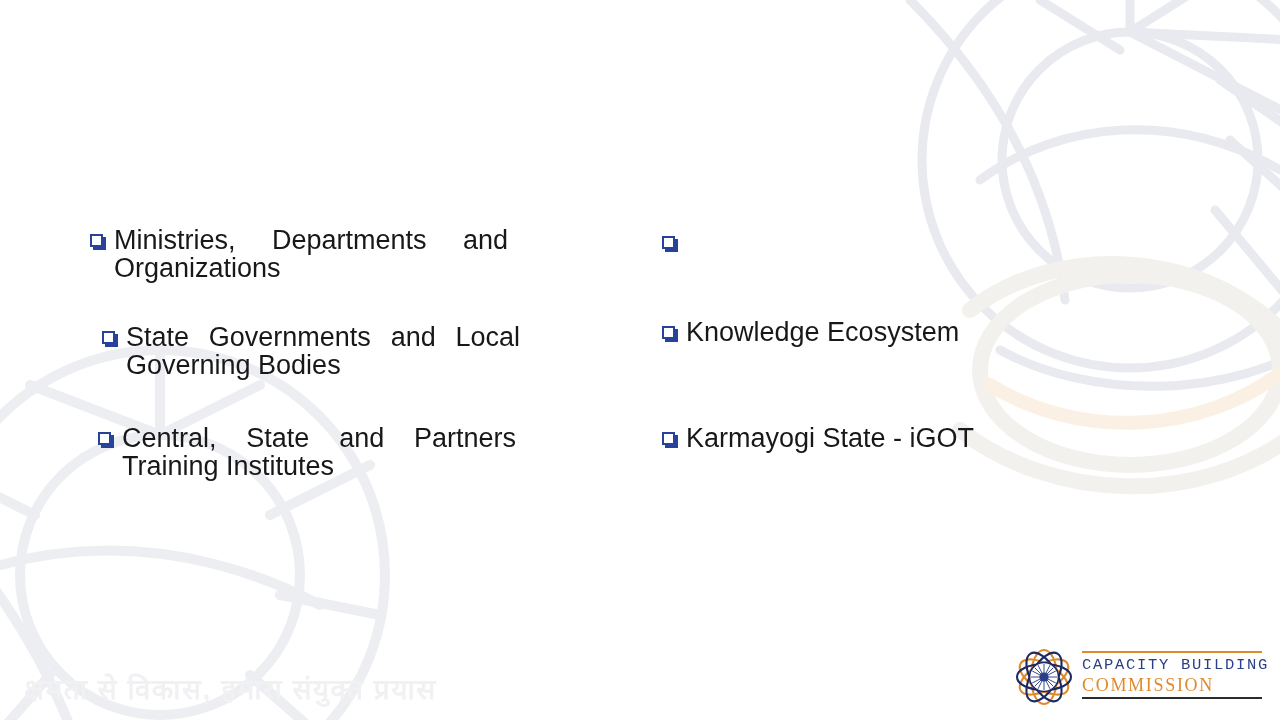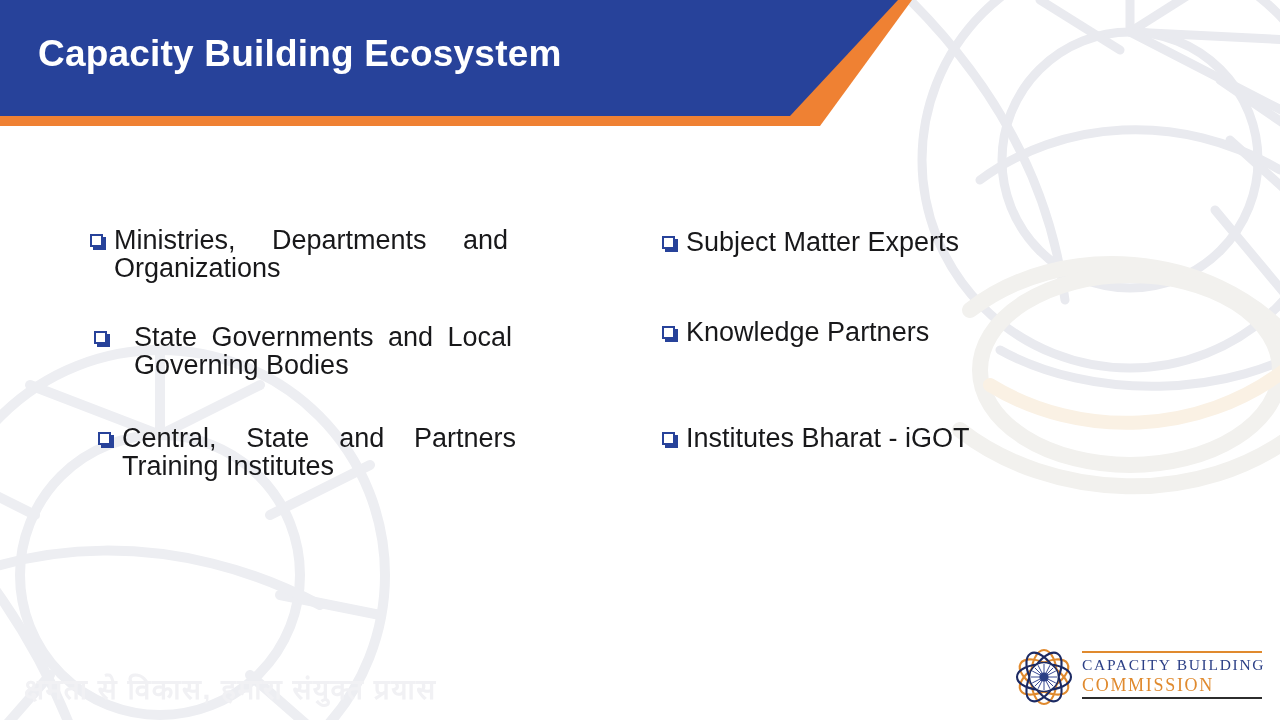--- a/index.html
+++ b/index.html
@@ -117,21 +117,21 @@
   .bullet-text {
     font-size: 27px;
     line-height: 28px;
     color: #18181a;
     font-weight: 400;
   }
   .just { text-align: justify; text-align-last: left; }
 
   
   .lb1 { top: 14px;  left: 0;  width: 418px; }
-  .lb2 { top: 111px; left: 4px;  width: 418px; gap: 16px; }
+  .lb2 { top: 111px; left: 12px;  width: 418px; }
   .lb3 { top: 212px; left: 8px; width: 418px; }
 
   
   .rb1 { top: 16px;  left: 0; width: 380px; }
   .rb2 { top: 106px; left: 0; width: 380px; }
   .rb3 { top: 212px; left: 0; width: 380px; }
 
   
   .tagline {
     position: absolute;
@@ -179,21 +179,21 @@
     left: 0;
     bottom: 7px;
     width: 180px;
     height: 2px;
     background: #2c2c2c;
   }
   .logo-line1 {
     position: absolute;
     left: 0;
     top: 10px;
-    font-family: Liberation Serif, serif;
+    font-family: Liberation Mono, monospace;
     font-size: 15.5px;
     letter-spacing: 1.7px;
     color: #2b3f86;
     white-space: nowrap;
   }
   .logo-line2 {
     position: absolute;
     left: 0;
     top: 29px;
     font-family: "Liberation Serif", "DejaVu Serif", serif;
@@ -258,25 +258,20 @@
         <path d="M30 130 C 120 60, 270 70, 350 160"></path>
         <path d="M20 250 C 110 320, 260 330, 360 250"></path>
         <ellipse cx="190" cy="190" rx="150" ry="95"></ellipse>
       </g>
       <g stroke="#faf1e4" stroke-width="14" fill="none" stroke-linecap="round">
         <path d="M50 205 C 140 260, 260 255, 345 190"></path>
       </g>
     </svg>
   </div>
 
-  <div class="header-wrap">
-    <div class="header-orange"></div>
-    <div class="header-blue"></div>
-    <div class="header-title">Capacity Building Ecosystem</div>
-  </div>
 
   <div class="content">
 
     <div class="col col-left">
 
       <div class="bullet-row lb1">
         <span class="bullet-box"></span>
         <span class="bullet-text just">Ministries, Departments and Organizations</span>
       </div>
 
@@ -289,31 +284,30 @@
         <span class="bullet-box"></span>
         <span class="bullet-text just">Central, State and Partners Training Institutes</span>
       </div>
 
     </div>
 
     <div class="col col-right">
 
       <div class="bullet-row rb1">
         <span class="bullet-box"></span>
-        <span class="bullet-text">Subject Matter Experts</span>
       </div>
 
       <div class="bullet-row rb2">
         <span class="bullet-box"></span>
-        <span class="bullet-text">Knowledge Partners</span>
+        <span class="bullet-text">Knowledge Ecosystem</span>
       </div>
 
       <div class="bullet-row rb3">
         <span class="bullet-box"></span>
-        <span class="bullet-text">Institutes Bharat - iGOT</span>
+        <span class="bullet-text">Karmayogi State - iGOT</span>
       </div>
 
     </div>
   </div>
 
   <div class="tagline">क्षमता से विकास, हमारा संयुक्त प्रयास</div>
 
   <div class="logo">
 
     <div class="logo-emblem">

